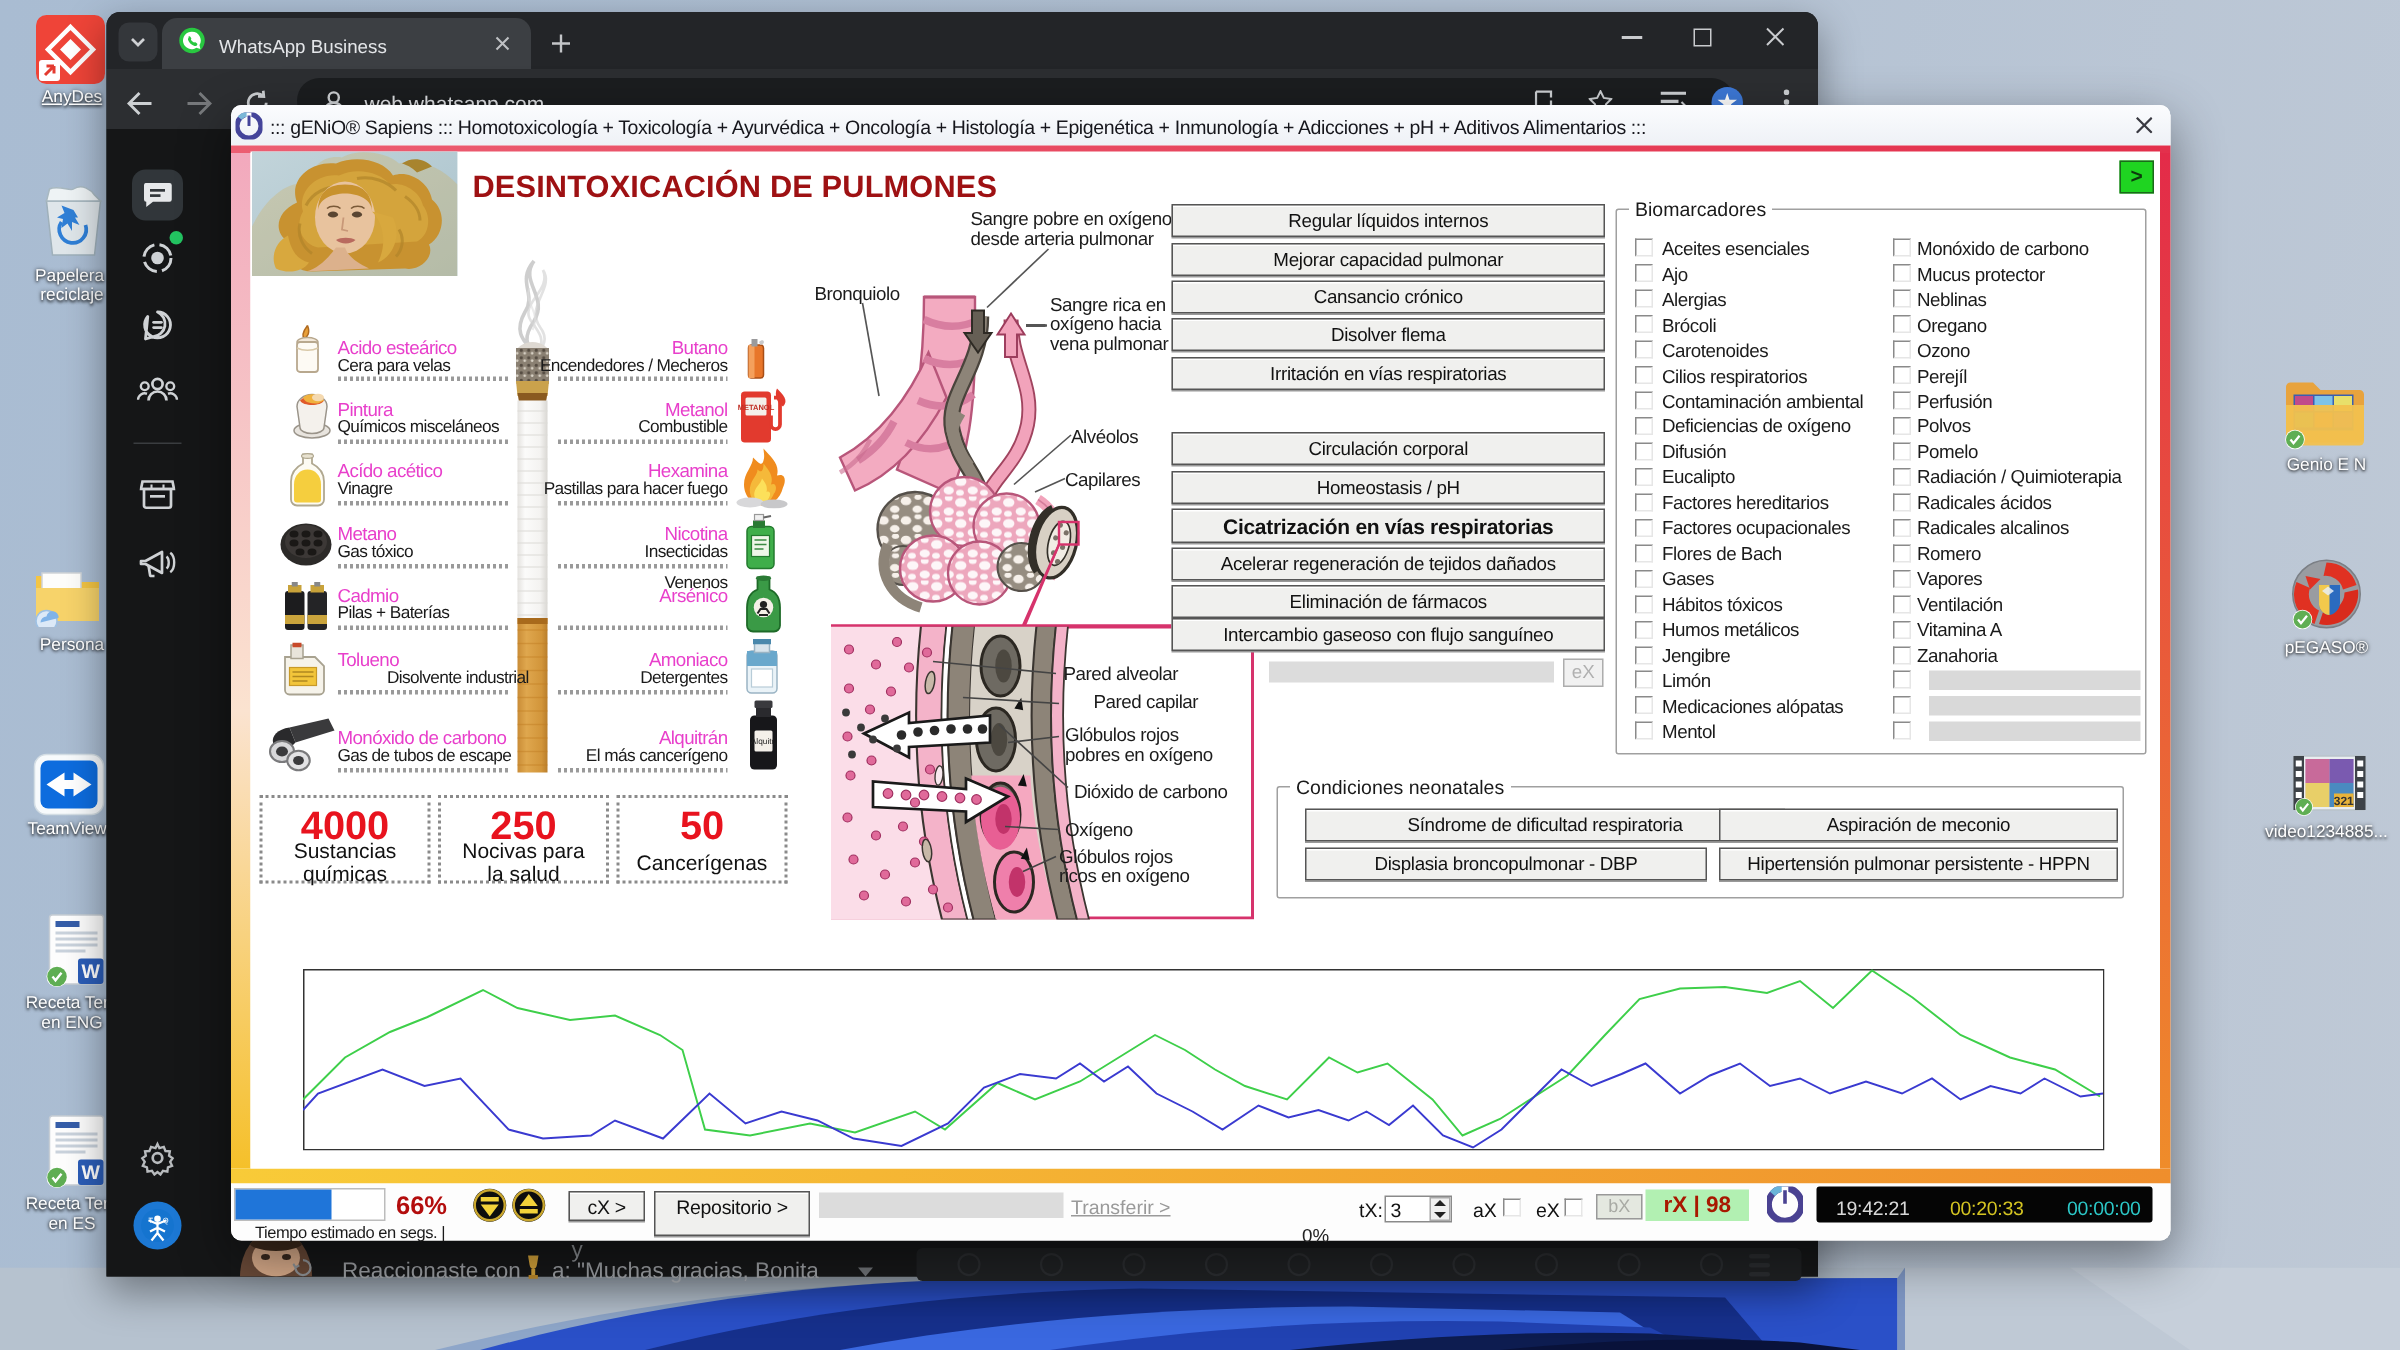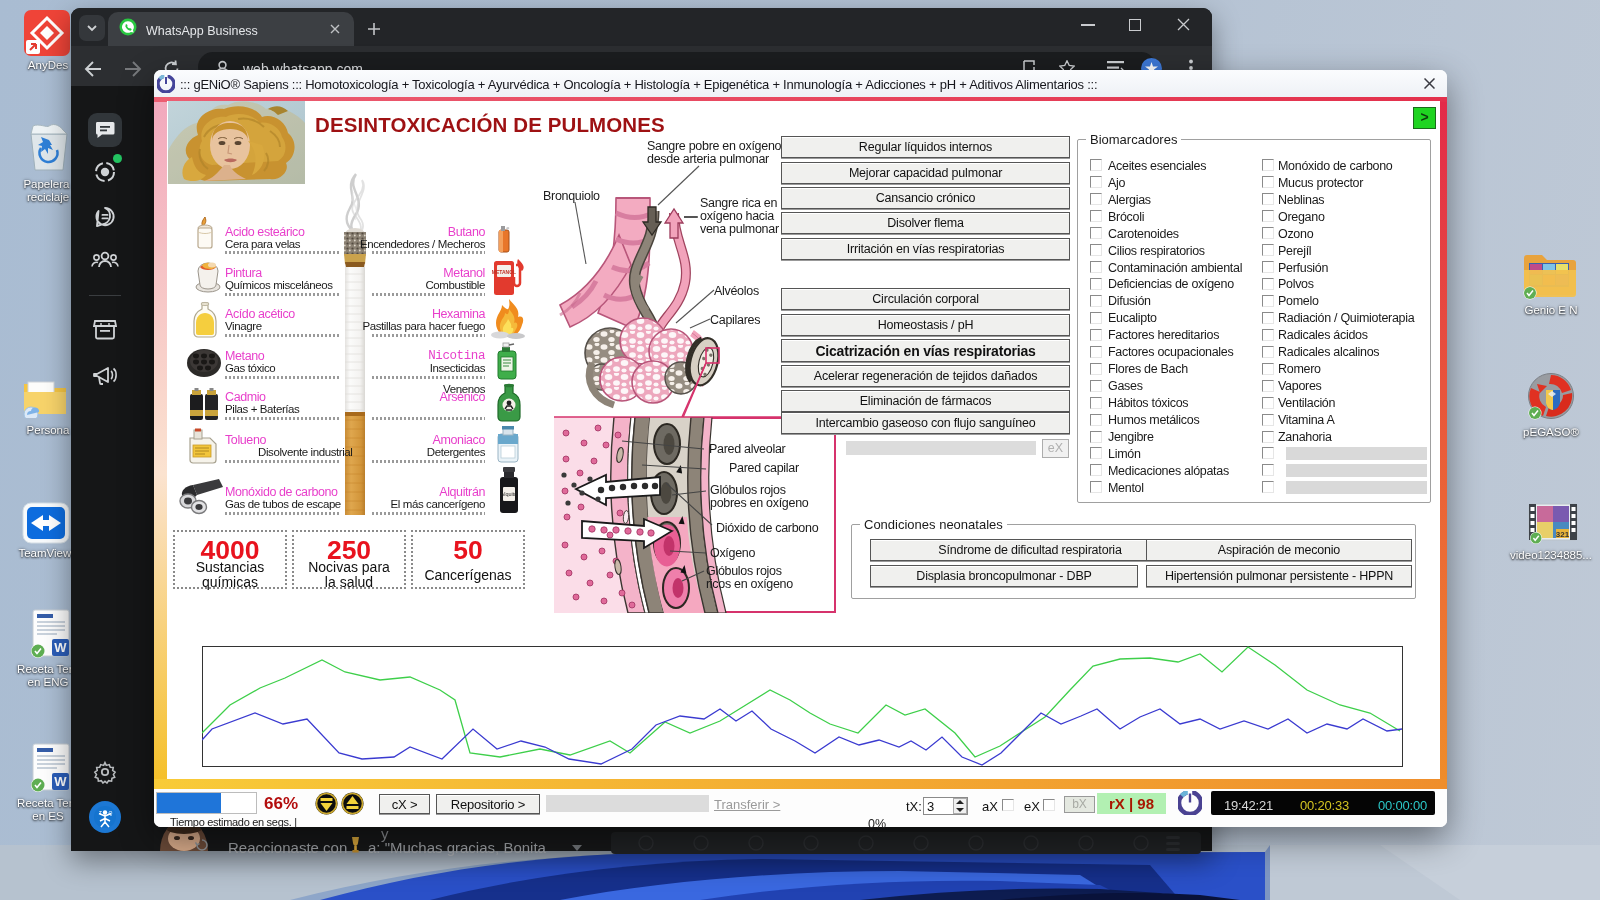--- a/index.html
+++ b/index.html
@@ -40,21 +40,21 @@
     <path d="M1380,0 L1600,0 L1600,55 L1460,55 Z" fill="#c6cfda"></path>
   </svg>
 
   <svg class="abs" style="left:24px;top:10px;width:46px;height:46px" viewBox="0 0 46 46">
     <rect x="0" y="0" width="46" height="46" rx="7" fill="#ef4438"></rect>
     <path d="M23,8 L38,23 L23,38 L8,23 Z" fill="none" stroke="#fff" stroke-width="3"></path>
     <path d="M23,16 L30,23 L23,30 L16,23 Z" fill="#fff"></path>
     <rect x="2" y="30" width="14" height="14" rx="2" fill="#fff"></rect>
     <path d="M6,40 L12,34 M12,34 L12,39 M12,34 L7,34" stroke="#e43b30" stroke-width="2" fill="none"></path>
   </svg>
-  <div class="dicon-label" style="left:18px;top:59px;width:60px;">AnyDes</div>
+  <div class="dicon-label" style="left:18px;top:59px;width:60px;text-decoration:underline;">AnyDes</div>
 
   <svg class="abs" style="left:27px;top:124px;width:44px;height:48px" viewBox="0 0 44 48">
     <path d="M4,10 L40,10 L36,46 L8,46 Z" fill="#dfe6ea" stroke="#9fb0ba" stroke-width="1"></path>
     <path d="M6,2 C12,-1 20,4 22,2 C28,-2 34,3 36,6 L40,10 L4,10 Z" fill="#eef3f5" stroke="#a8b8c0" stroke-width="1"></path>
     <path d="M22,16 l3,5 l-2,0 l3,5 l-5,-2 l0,6 l-3,-5 l-4,3 l1,-6 l-4,-1 l5,-3 l-2,-5 z" fill="#2f7fd6"></path>
     <path d="M14,24 a9,9 0 1 0 16,2" fill="none" stroke="#2f7fd6" stroke-width="2.5"></path>
   </svg>
   <div class="dicon-label" style="left:8px;top:178px;width:80px;">Papelera&nbsp;<br>reciclaje</div>
 
   <svg class="abs" style="left:22px;top:378px;width:46px;height:40px" viewBox="0 0 46 40">
@@ -471,21 +471,21 @@
 
   <div class="chem" style="left:305px;top:225px;width:180px;text-align:right;">Butano</div>
   <div class="chemd" style="left:305px;top:238px;width:180px;text-align:right;">Encendedores / Mecheros</div>
   <div class="dots" style="left:372px;top:251px;width:113px;"></div>
   <div class="chem" style="left:305px;top:266px;width:180px;text-align:right;">Metanol</div>
   <div class="chemd" style="left:305px;top:279px;width:180px;text-align:right;">Combustible</div>
   <div class="dots" style="left:372px;top:293px;width:113px;"></div>
   <div class="chem" style="left:305px;top:307px;width:180px;text-align:right;">Hexamina</div>
   <div class="chemd" style="left:305px;top:320px;width:180px;text-align:right;">Pastillas para hacer fuego</div>
   <div class="dots" style="left:372px;top:334px;width:113px;"></div>
-  <div class="chem" style="left:305px;top:349px;width:180px;text-align:right;font-family:Liberation Mono, monospace;">Nicotina</div>
+  <div class="chem" style="left:305px;top:349px;width:180px;text-align:right;">Nicotina</div>
   <div class="chemd" style="left:305px;top:362px;width:180px;text-align:right;">Insecticidas</div>
   <div class="dots" style="left:372px;top:376px;width:113px;"></div>
   <div class="chem" style="left:305px;top:390px;width:180px;text-align:right;">Arsénico</div>
   <div class="chemd" style="left:305px;top:383px;width:180px;text-align:right;">Venenos</div>
   <div class="dots" style="left:372px;top:417px;width:113px;"></div>
   <div class="chem" style="left:305px;top:433px;width:180px;text-align:right;">Amoniaco</div>
   <div class="chemd" style="left:305px;top:446px;width:180px;text-align:right;">Detergentes</div>
   <div class="dots" style="left:372px;top:460px;width:113px;"></div>
   <div class="chem" style="left:305px;top:485px;width:180px;text-align:right;">Alquitrán</div>
   <div class="chemd" style="left:305px;top:498px;width:180px;text-align:right;">El más cancerígeno</div>
@@ -919,21 +919,21 @@
     <rect x="5.5" y="6" width="12" height="3" fill="#f2d23a"></rect>
     <path d="M5.5,11 L17.5,11 L11.5,19 Z" fill="#f2d23a"></path>
   </svg>
   <svg class="abs" style="left:341px;top:792px;width:23px;height:23px" viewBox="0 0 23 23">
     <circle cx="11.5" cy="11.5" r="11" fill="#0d0d0d"></circle>
     <circle cx="11.5" cy="11.5" r="10" fill="none" stroke="#caa72e" stroke-width="1.6"></circle>
     <path d="M5.5,12 L17.5,12 L11.5,4 Z" fill="#f2d23a"></path>
     <rect x="5.5" y="14" width="12" height="3" fill="#f2d23a"></rect>
   </svg>
   <div class="winbtn" style="left:379px;top:794px;width:51px;height:20px;line-height:19px;font-size:13px;">cX &gt;</div>
-  <div class="winbtn" style="left:436px;top:794px;width:104px;height:20px;line-height:19px;font-size:13px;">Repositorio &gt;</div>
+  <div class="winbtn" style="left:436px;top:794px;width:104px;height:30px;line-height:19px;font-size:13px;">Repositorio &gt;</div>
   <div class="abs" style="left:546px;top:795px;width:163px;height:17px;background:#dcdcdc;"></div>
   <div class="abs" style="left:714px;top:797px;font-size:13px;color:#9a9a9a;text-decoration:underline;">Transferir &gt;</div>
   <div class="abs" style="left:906px;top:799px;font-size:13px;color:#111;">tX:</div>
   <div class="abs" style="left:923px;top:797px;width:45px;height:18px;background:#fff;border:1px solid #8a8a8a;"></div>
   <div class="abs" style="left:927px;top:799px;font-size:13px;color:#111;">3</div>
   <div class="abs" style="left:953px;top:798px;width:14px;height:16px;background:#f0f0f0;border:1px solid #aaa;"></div>
   <svg class="abs" style="left:955px;top:800px;width:10px;height:12px" viewBox="0 0 10 12">
       <path d="M5,0 L9,4 L1,4 Z" fill="#222"></path>
       <path d="M5,12 L9,8 L1,8 Z" fill="#222"></path>
     </svg>

